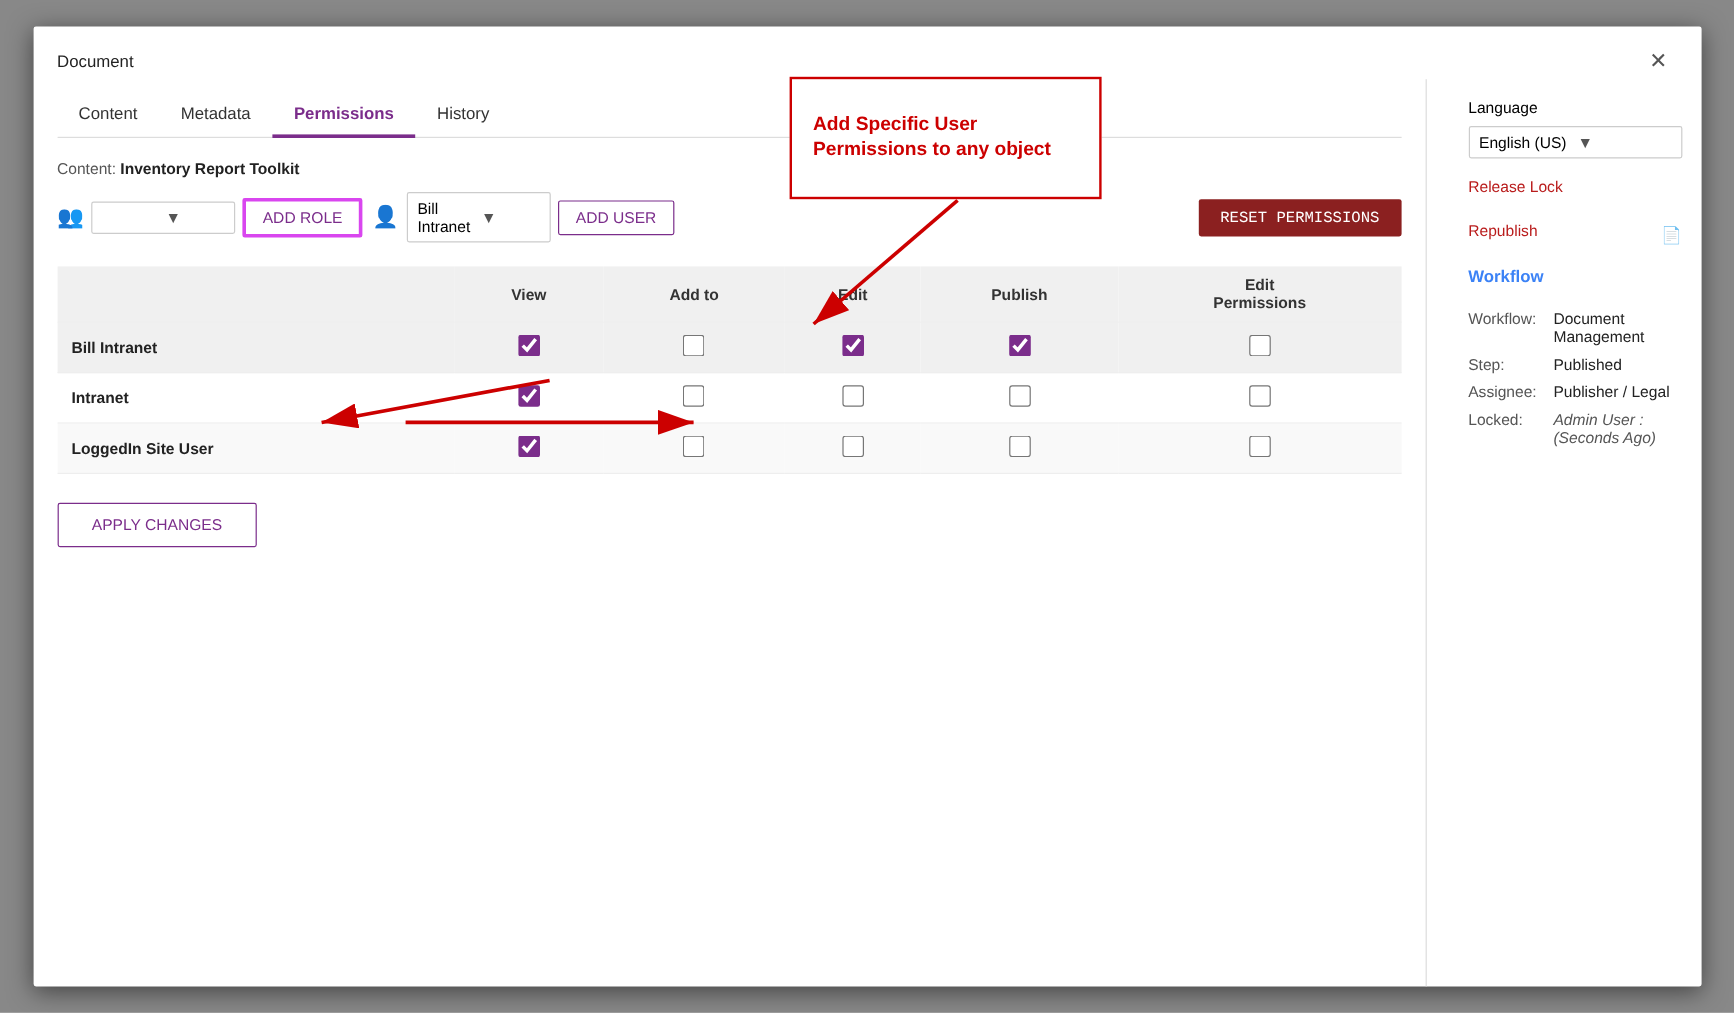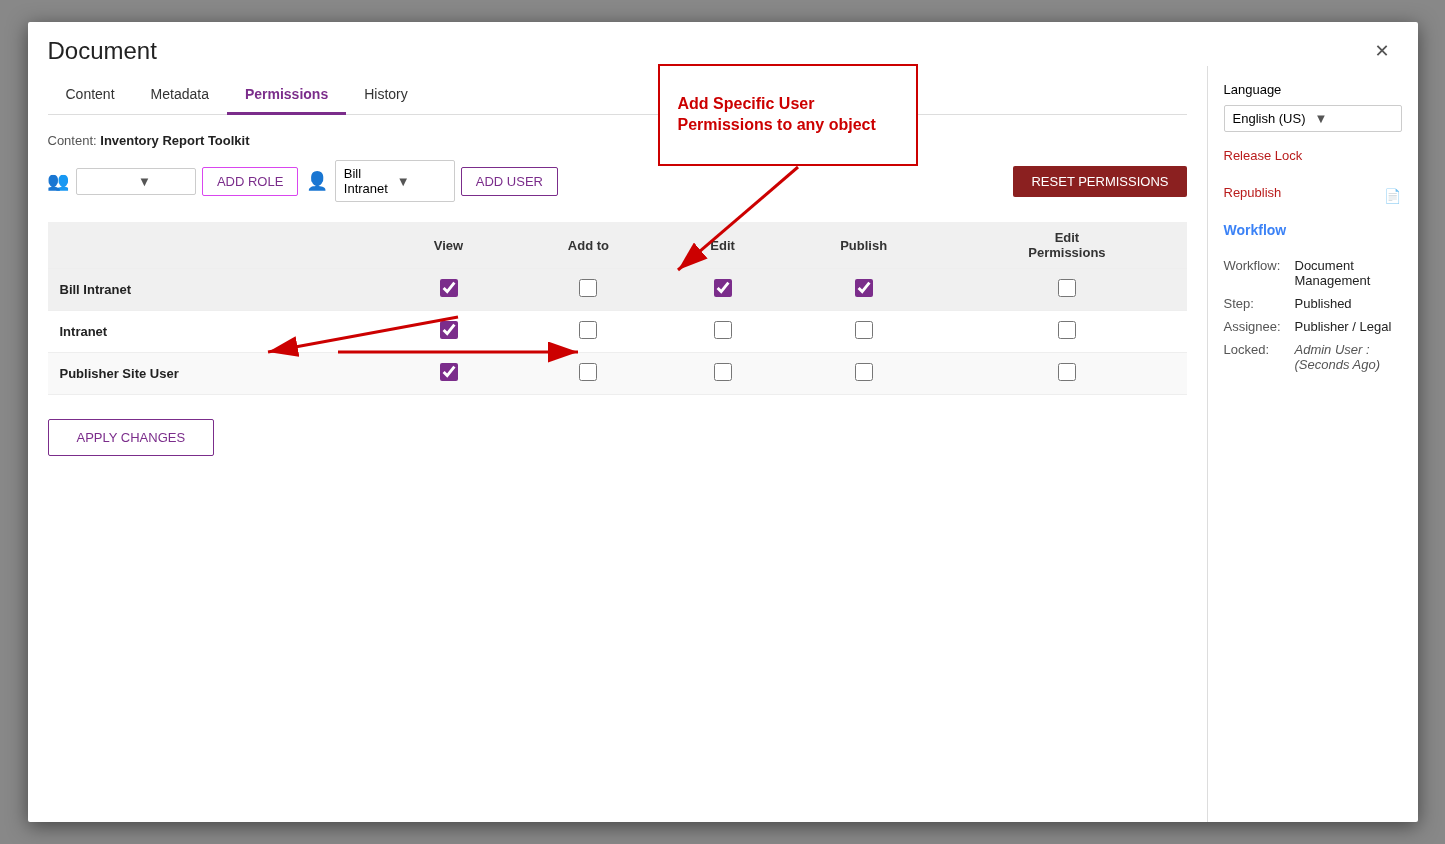--- a/index.html
+++ b/index.html
@@ -23,35 +23,36 @@
       position: relative;
     }
     .modal-header {
       display: flex;
       justify-content: space-between;
       align-items: center;
       padding: 14px 20px 0 20px;
       border-bottom: none;
     }
     .modal-title {
-      font-size: 24px;
+      font-size: 14px;
       font-weight: normal;
       color: #222;
     }
     .modal-close {
       font-size: 18px;
       cursor: pointer;
       color: #555;
       background: none;
       border: none;
       padding: 4px 8px;
     }
     .modal-body {
       display: flex;
       flex: 1;
+      gap: 19px;
     }
     .main-content {
       flex: 1;
       padding: 0 20px 20px 20px;
       border-right: 1px solid #ddd;
     }
     
     .tabs {
       display: flex;
       border-bottom: 1px solid #ddd;
@@ -107,21 +108,21 @@
       background: #fff;
     }
     .dropdown-select span {
       flex: 1;
     }
     .dropdown-arrow {
       color: #555;
       margin-left: 4px;
     }
     .btn-add-role {
-      border: 1px solid #d946ef;
+      border: 3px solid #d946ef;
       background: #fff;
       color: #7b2d8b;
       padding: 6px 14px;
       cursor: pointer;
       font-size: 13px;
       border-radius: 2px;
     }
     .btn-add-user {
       border: 1px solid #7b2d8b;
       background: #fff;
@@ -133,20 +134,21 @@
     }
     .btn-reset {
       background: #8b2020;
       color: #fff;
       border: none;
       padding: 8px 18px;
       cursor: pointer;
       font-size: 13px;
       border-radius: 2px;
       margin-left: auto;
+      font-family: Liberation Mono, monospace;
     }
     
     .permissions-table {
       width: 100%;
       border-collapse: collapse;
     }
     .permissions-table th {
       text-align: center;
       padding: 8px 12px;
       color: #333;
@@ -403,21 +405,21 @@
             </td>
             <td>
               <input type="checkbox" class="perm-checkbox" style="">
             </td>
             <td>
               <input type="checkbox" class="perm-checkbox" style="">
             </td>
           </tr>
 
           <tr>
-            <td>Publisher Site User</td>
+            <td>LoggedIn Site User</td>
             <td>
               <input type="checkbox" class="perm-checkbox" checked="" style="">
             </td>
             <td>
               <input type="checkbox" class="perm-checkbox" style="">
             </td>
             <td>
               <input type="checkbox" class="perm-checkbox" style="">
             </td>
             <td>

